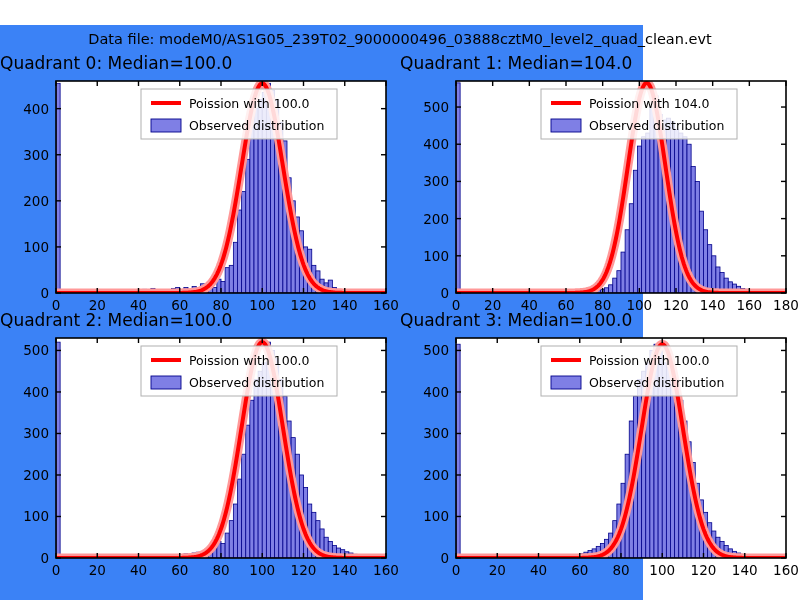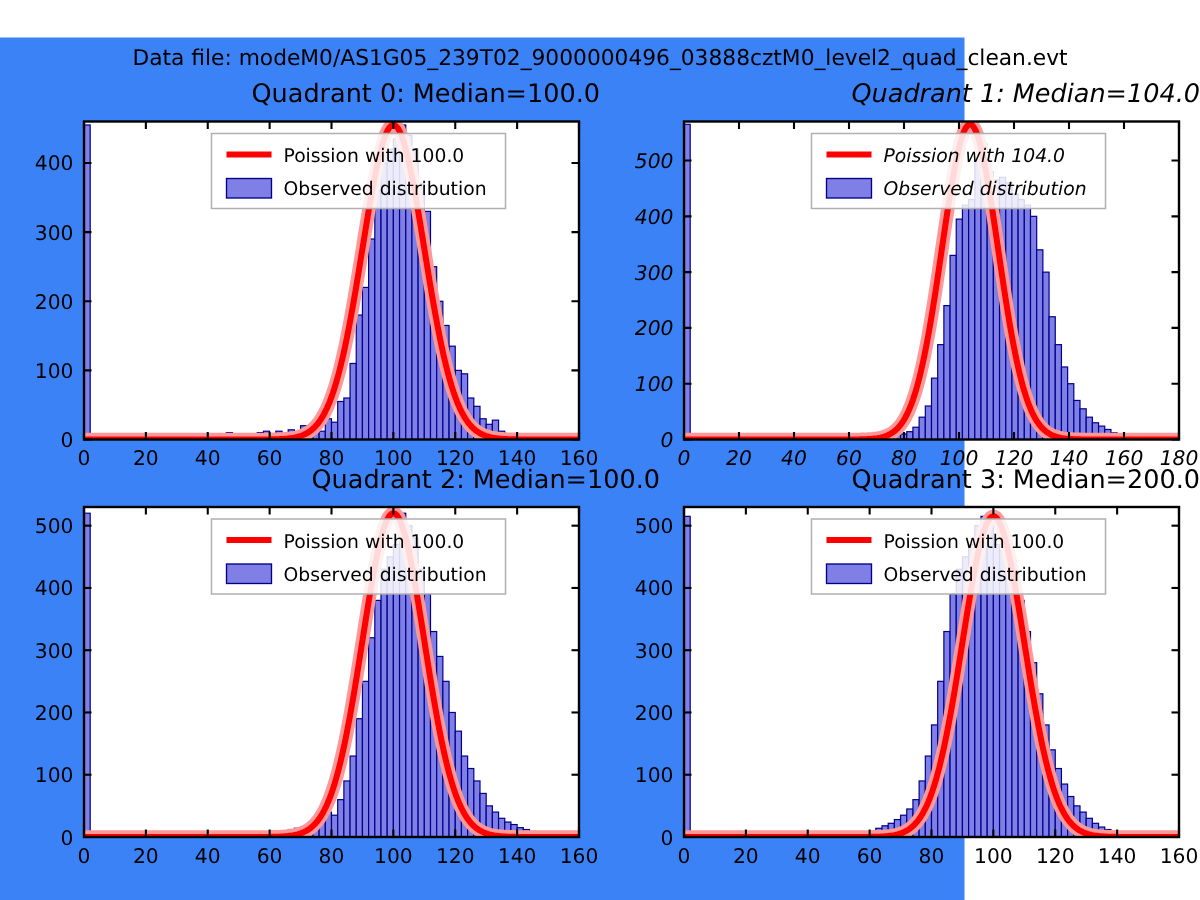--- a/index.html
+++ b/index.html
@@ -34,21 +34,21 @@
     white-space: nowrap;
   }
   .panel {
     position: absolute;
   }
   .panel-title {
     position: absolute;
     left: 0;
     top: 0;
     width: 100%;
-    text-align: right;
+    text-align: left;
     font-size: 17px;
     color: #000000;
     white-space: nowrap;
   }
   .plotsvg {
     position: absolute;
     left: 0;
     top: 0;
   }
 </style>
@@ -182,21 +182,21 @@
         <g>
           <rect x="141" y="36" width="196" height="50" fill="#ffffff" fill-opacity="0.85" stroke="#b0b0b0" stroke-width="1"></rect>
           <line x1="151" y1="50" x2="181" y2="50" stroke="#ff0000" stroke-width="4" stroke-linecap="butt"></line>
           <text x="189" y="55" font-size="12.5" fill="#000000" font-family="&quot;DejaVu Sans&quot;, sans-serif">Poission with 100.0</text>
           <rect x="151" y="66" width="30" height="13" fill="#7f7fe5" stroke="#00008b" stroke-width="0.9"></rect>
           <text x="189" y="77" font-size="12.5" fill="#000000" font-family="&quot;DejaVu Sans&quot;, sans-serif">Observed distribution</text>
         </g>
       </svg>
     </div>
 
-  <div class="panel" id="panel-1" style="left:400px; top:28px; width:400px; height:270px;font-style:italic;">
+  <div class="panel" id="panel-1" style="left:400px; top:28px; width:400px; height:270px;">
     <div class="panel-title">Quadrant 1: Median=104.0</div>
   <svg width="400" height="270" class="plotsvg">
         <defs>
           <clipPath id="clip-1">
             <rect x="56" y="28" width="330" height="212"></rect>
           </clipPath>
         </defs>
         <rect x="56" y="28" width="330" height="212" fill="#ffffff"></rect>
         <g clip-path="url(#clip-1)">
           <rect x="56" y="29.859649122807014" width="4.125" height="210.140350877193" fill="#7f7fe5" stroke="#00008b" stroke-width="0.8"></rect>
@@ -433,21 +433,21 @@
           <rect x="141" y="36" width="196" height="50" fill="#ffffff" fill-opacity="0.85" stroke="#b0b0b0" stroke-width="1"></rect>
           <line x1="151" y1="50" x2="181" y2="50" stroke="#ff0000" stroke-width="4" stroke-linecap="butt"></line>
           <text x="189" y="55" font-size="12.5" fill="#000000" font-family="&quot;DejaVu Sans&quot;, sans-serif">Poission with 100.0</text>
           <rect x="151" y="66" width="30" height="13" fill="#7f7fe5" stroke="#00008b" stroke-width="0.9"></rect>
           <text x="189" y="77" font-size="12.5" fill="#000000" font-family="&quot;DejaVu Sans&quot;, sans-serif">Observed distribution</text>
         </g>
       </svg>
     </div>
 
   <div class="panel" id="panel-3" style="left:400px; top:285px; width:400px; height:280px;">
-    <div class="panel-title">Quadrant 3: Median=200.0</div>
+    <div class="panel-title">Quadrant 3: Median=100.0</div>
   <svg width="400" height="280" class="plotsvg">
         <defs>
           <clipPath id="clip-3">
             <rect x="56" y="28" width="330" height="220"></rect>
           </clipPath>
         </defs>
         <rect x="56" y="28" width="330" height="220" fill="#ffffff"></rect>
         <g clip-path="url(#clip-3)">
           <rect x="56" y="34.226415094339615" width="4.125" height="213.77358490566039" fill="#7f7fe5" stroke="#00008b" stroke-width="0.8"></rect>
           <rect x="163.25" y="247.16981132075472" width="4.125" height="0.830188679245282" fill="#7f7fe5" stroke="#00008b" stroke-width="0.8"></rect>

